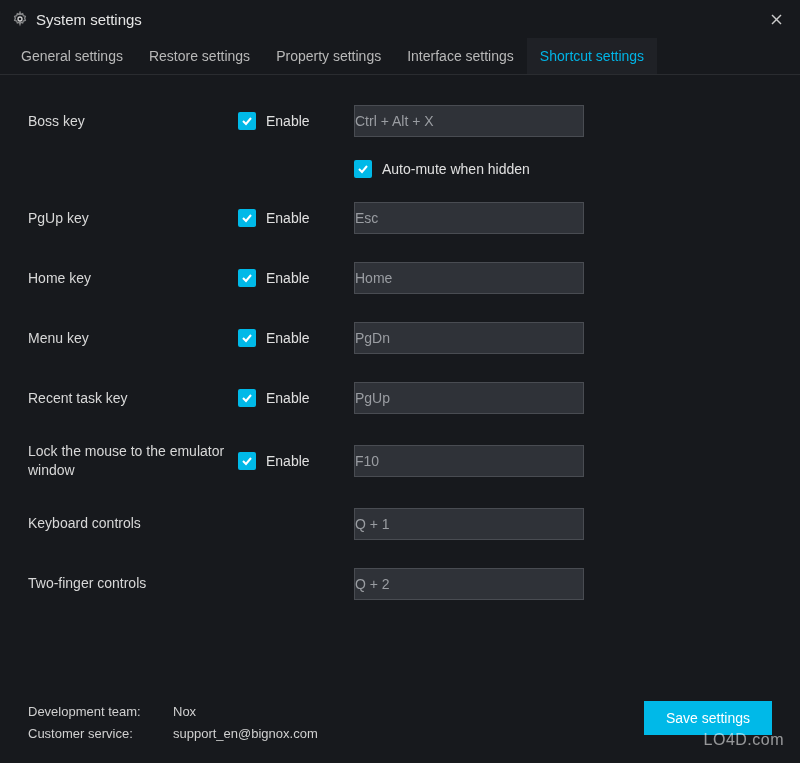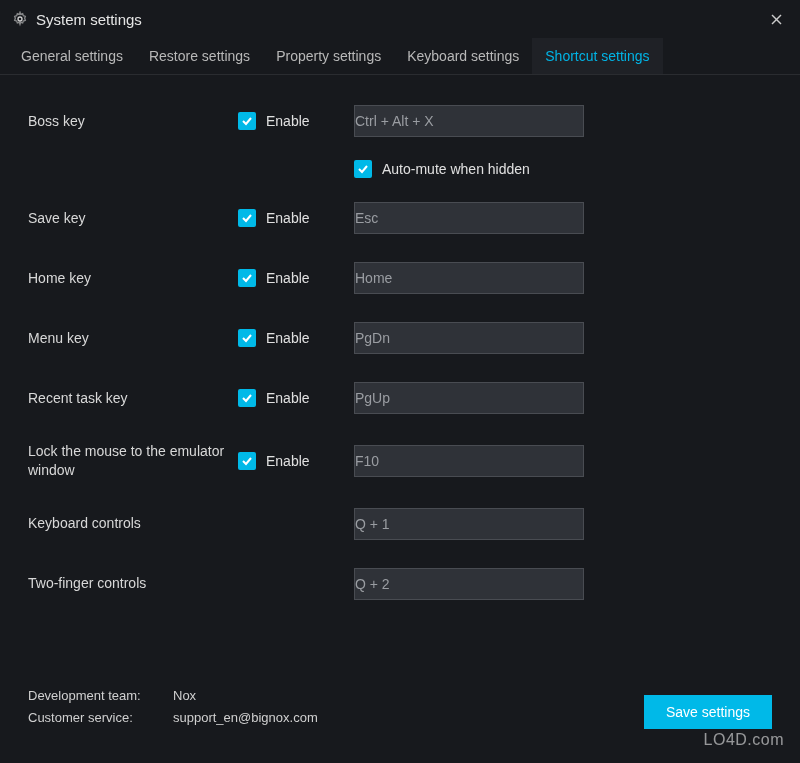--- a/index.html
+++ b/index.html
@@ -118,26 +118,25 @@
     background: #2f3238;
     border: 1px solid #494c52;
     color: #9a9da2;
     padding: 0 0;
     font-size: 14px;
     outline: none;
     font-family: inherit;
   }
   .footer {
     position: absolute;
-    bottom: 16px;
+    bottom: 0;
     left: 0;
     right: 0;
     padding: 14px 28px 18px 28px;
     display: flex;
-    align-items: flex-end;
     background: #17191d;
   }
   .footer-info {
     flex: 1;
     font-size: 13px;
     line-height: 1.7;
     color: #d0d0d0;
   }
   .footer-info .kv {
     display: flex;
@@ -195,21 +194,21 @@
       <line x1="1" y1="1" x2="10" y2="10"></line>
         <line x1="10" y1="1" x2="1" y2="10"></line>
     </svg>
   </span>
 </div>
 
 <div class="tabs">
   <div class="tab">General settings</div>
   <div class="tab">Restore settings</div>
   <div class="tab">Property settings</div>
-  <div class="tab">Keyboard settings</div>
+  <div class="tab">Interface settings</div>
   <div class="tab active">Shortcut settings</div>
 </div>
 
 <div class="content">
 
   <div class="row">
     <div class="label-col">Boss key</div>
     <div class="enable-col">
       <span class="checkbox">
         <svg viewBox="0 0 12 12">
@@ -229,21 +228,21 @@
       <span class="checkbox" style="margin-left:0;">
         <svg viewBox="0 0 12 12">
             <polyline points="2,6 5,9 10,3" fill="none" stroke="#fff" stroke-width="2"></polyline>
           </svg>
       </span>
       <span class="cblabel">Auto-mute when hidden</span>
     </div>
   </div>
 
   <div class="row">
-    <div class="label-col">Save key</div>
+    <div class="label-col">PgUp key</div>
     <div class="enable-col">
       <span class="checkbox">
         <svg viewBox="0 0 12 12">
             <polyline points="2,6 5,9 10,3" fill="none" stroke="#fff" stroke-width="2"></polyline>
           </svg>
       </span>
       <span class="cblabel">Enable</span>
     </div>
     <div class="input-col">
       <input class="keyfield" value="Esc" style="">

